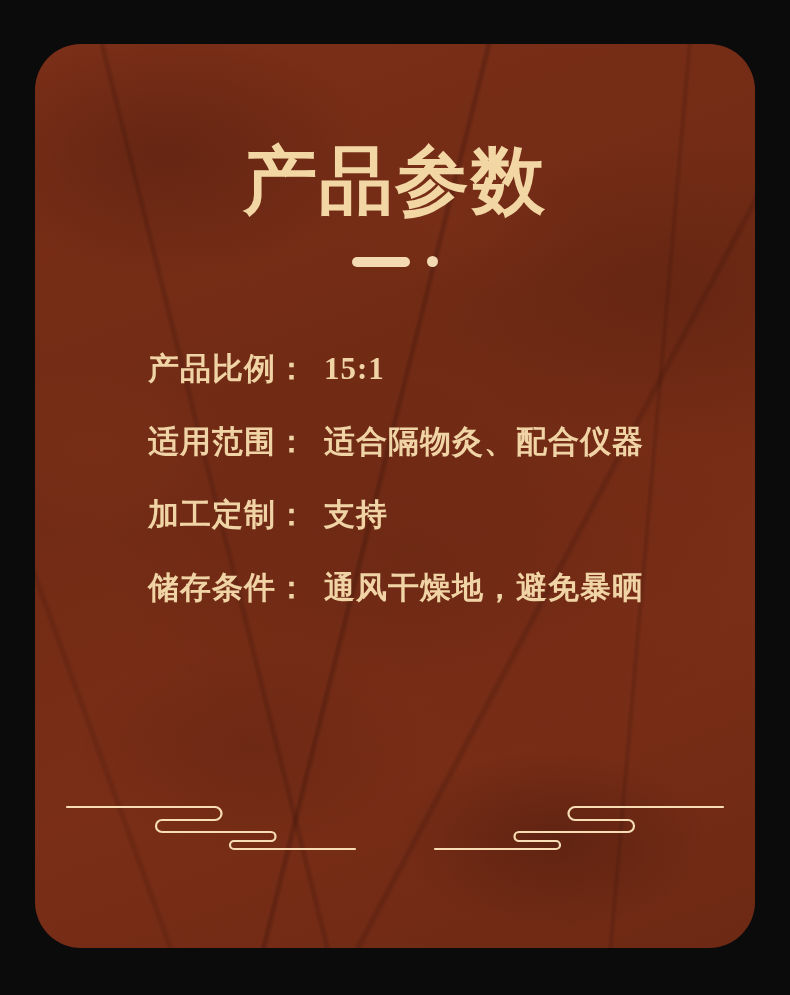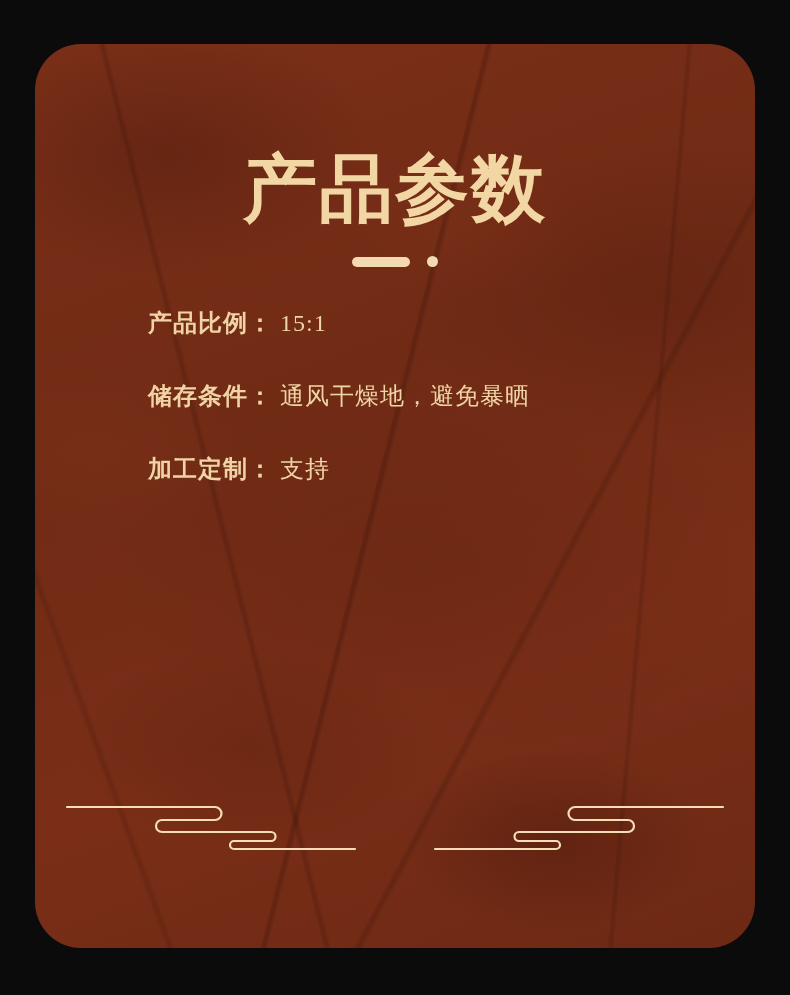--- a/index.html
+++ b/index.html
@@ -44,21 +44,21 @@
     background-image:
       linear-gradient(104deg, transparent 47.6%, rgba(52,16,7,0.28) 47.9%, rgba(52,16,7,0.28) 48.1%, transparent 48.5%),
       linear-gradient(76deg,  transparent 30.5%, rgba(52,16,7,0.22) 30.8%, rgba(52,16,7,0.22) 31.0%, transparent 31.4%),
       linear-gradient(118deg, transparent 66.5%, rgba(48,14,6,0.20) 66.8%, rgba(48,14,6,0.20) 67.0%, transparent 67.4%),
       linear-gradient(95deg,  transparent 81.5%, rgba(48,14,6,0.18) 81.8%, rgba(48,14,6,0.18) 82.0%, transparent 82.4%),
       linear-gradient(70deg,  transparent 12.5%, rgba(48,14,6,0.16) 12.8%, rgba(48,14,6,0.16) 13.0%, transparent 13.4%);
     pointer-events: none;
   }
   .title {
     position: absolute;
-    top: 108px;
+    top: 100px;
     left: 0;
     width: 100%;
     margin: 0;
     text-align: center;
     font-size: 74px;
     line-height: 1;
     font-weight: 700;
     letter-spacing: 2px;
     color: #f2d6a4;
   }
@@ -86,33 +86,33 @@
   }
   .params {
     position: absolute;
     left: 113px;
     top: 267px;
     width: 560px;
   }
   .param-row {
     height: 73px;
     display: flex;
-    align-items: flex-start;
-    font-size: 24px;
+    align-items: flex-end;
+    font-size: 31px;
     line-height: 1;
     color: #f0d4a6;
     white-space: nowrap;
   }
   .param-row .label {
     font-weight: 700;
     letter-spacing: 1px;
   }
   .param-row .value {
-    font-weight: 400;
-    margin-left: 7px;
+    font-weight: 700;
+    margin-left: 16px;
     letter-spacing: 1px;
   }
   .cloud {
     position: absolute;
     top: 758px;
     width: 292px;
     height: 52px;
   }
   .cloud.left  { left: 30px; }
   .cloud.right { left: 398px; transform: scaleX(-1); }
@@ -135,26 +135,30 @@
       <span class="dash"></span>
       <span class="dot"></span>
     </div>
 
     <div class="params">
       <div class="param-row">
         <span class="label">产品比例：</span>
         <span class="value">15:1</span>
       </div>
       <div class="param-row">
-        <span class="label">储存条件：</span>
-        <span class="value">通风干燥地，避免暴晒</span>
+        <span class="label">适用范围：</span>
+        <span class="value">适合隔物灸、配合仪器</span>
       </div>
       <div class="param-row">
         <span class="label">加工定制：</span>
         <span class="value">支持</span>
+      </div>
+      <div class="param-row">
+        <span class="label">储存条件：</span>
+        <span class="value">通风干燥地，避免暴晒</span>
       </div>
     </div>
 
     <svg class="cloud left" viewBox="0 0 292 52" xmlns="http://www.w3.org/2000/svg" aria-hidden="true">
       <path d="M2,5 H150 a6.5,6.5 0 0 1 0,13 H97 a6,6 0 0 0 0,12 H206 a4.5,4.5 0 0 1 0,9 H169 a4,4 0 0 0 0,8 H290"></path>
     </svg>
     <svg class="cloud right" viewBox="0 0 292 52" xmlns="http://www.w3.org/2000/svg" aria-hidden="true">
       <path d="M2,5 H150 a6.5,6.5 0 0 1 0,13 H97 a6,6 0 0 0 0,12 H206 a4.5,4.5 0 0 1 0,9 H169 a4,4 0 0 0 0,8 H290"></path>
     </svg>
 

